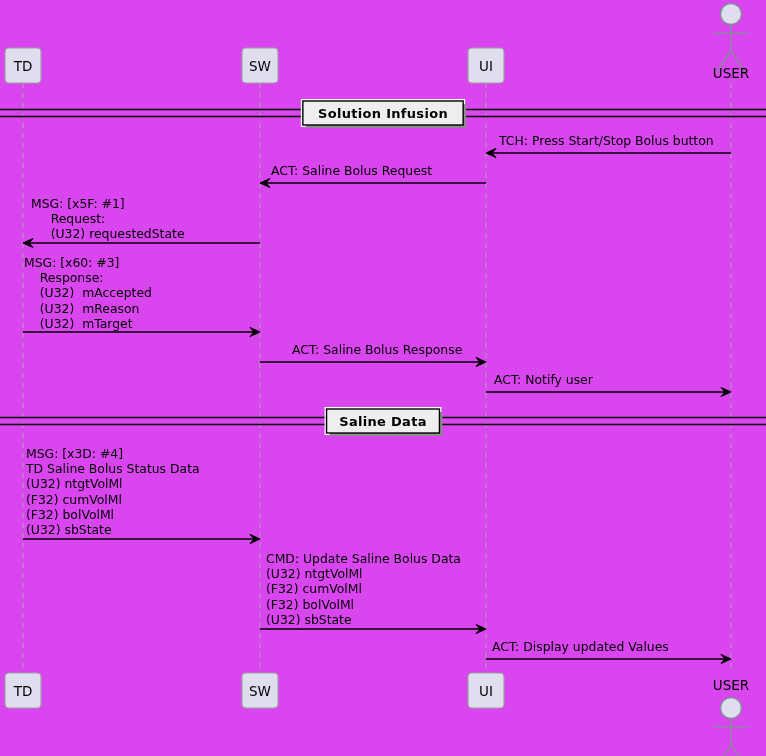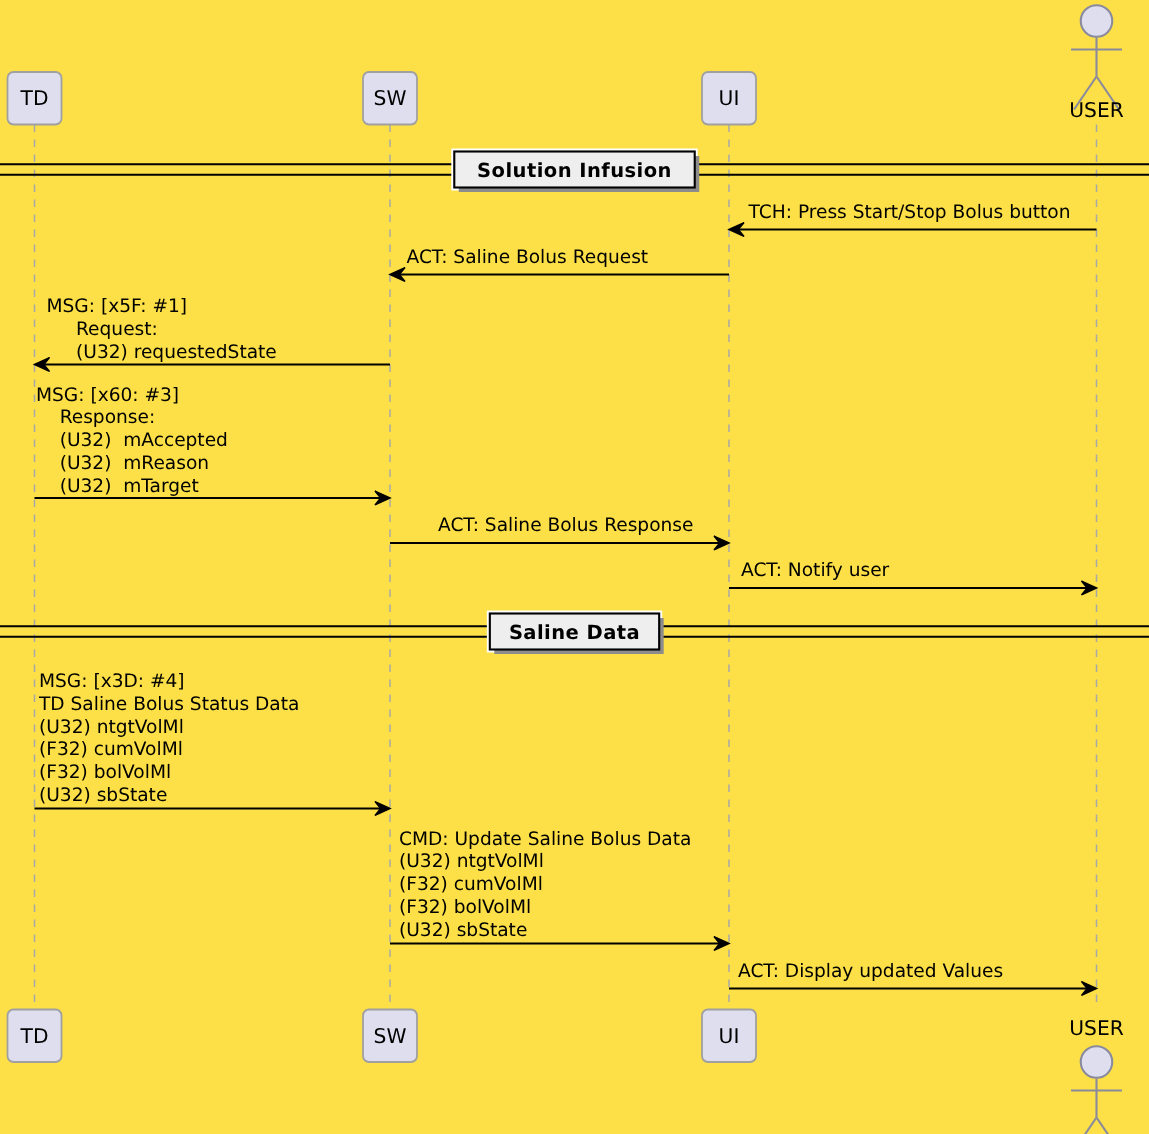--- a/index.html
+++ b/index.html
@@ -8,21 +8,21 @@
     padding: 0;
     background: #FFFFFF;
   }
   body {
     font-family: "DejaVu Sans", sans-serif;
   }
   #diagram-root {
     position: relative;
     width: 766px;
     height: 756px;
-    background: #fde047;
+    background: #d946ef;
     overflow: hidden;
   }
   svg#uml-canvas {
     position: absolute;
     left: 0;
     top: 0;
     width: 766px;
     height: 756px;
   }
   .lifeline {

